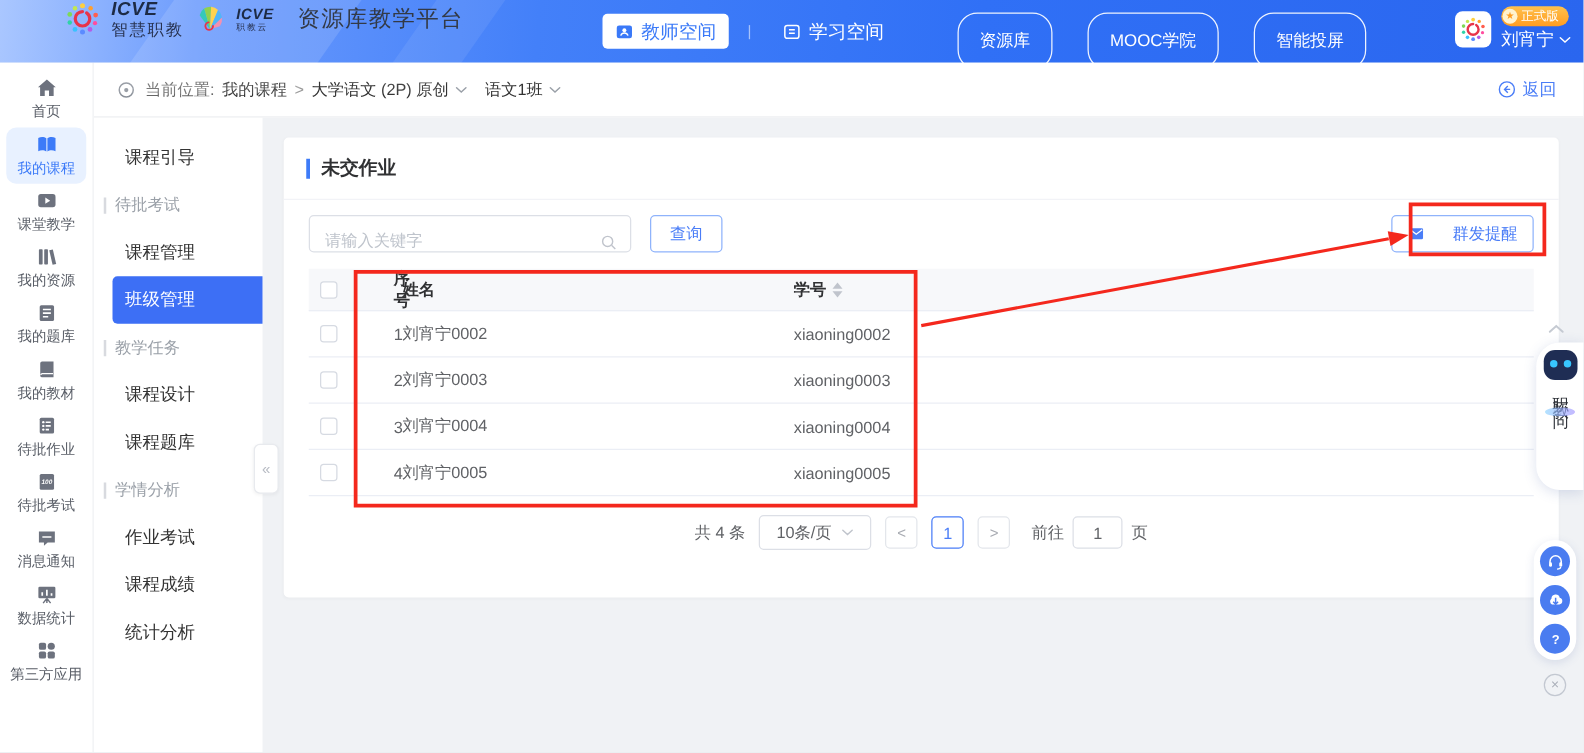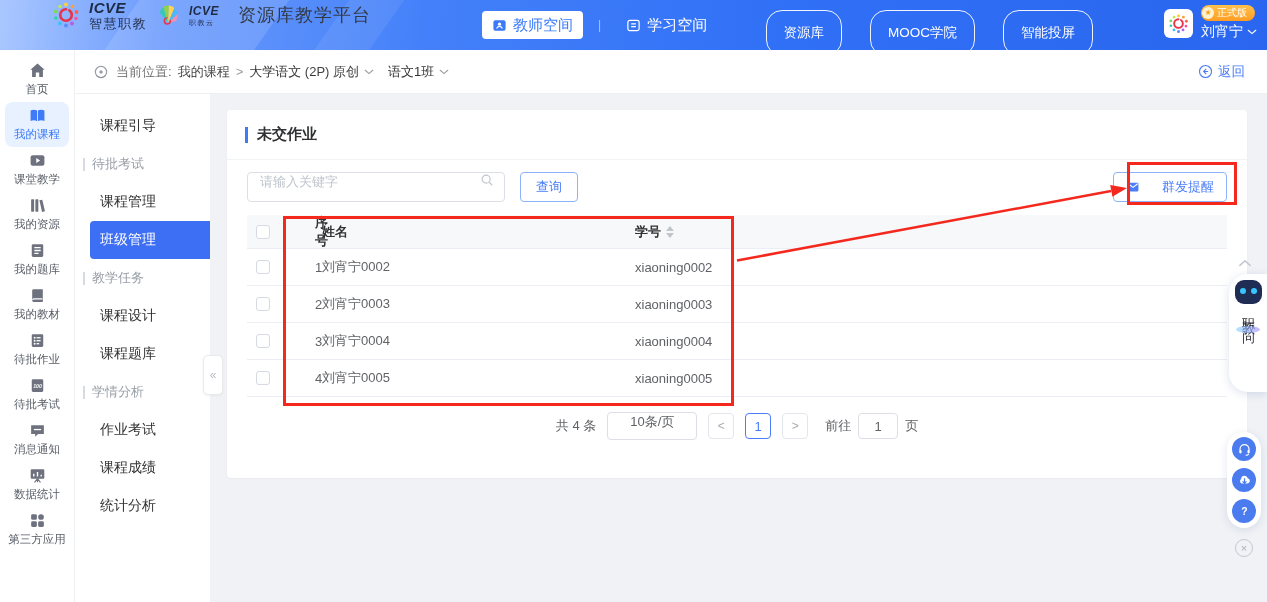--- a/index.html
+++ b/index.html
@@ -69,21 +69,21 @@
     box-shadow:0 1px 3px rgba(0,0,0,.05);cursor:pointer;}
 
   
   .content{position:absolute;left:210px;top:94px;right:0;bottom:0;background:#f0f2f5;}
   .card{position:absolute;left:17px;top:16px;width:1020px;height:368px;background:#fff;border-radius:4px;
     box-shadow:0 1px 3px rgba(0,0,0,.03);}
   .card-title-row{height:50px;border-bottom:1px solid #f2f3f7;display:flex;align-items:center;padding-left:18px;}
   .title-bar{width:3px;height:16px;background:#3d7bf8;margin-right:9px;}
   .card-title{font-size:15px;color:#303133;font-weight:bold;}
   .controls{position:absolute;left:20px;right:20px;top:61px;height:32px;display:flex;align-items:center;}
-  .search-box{width:258px;height:30px;border:1px solid #dcdfe6;border-radius:4px;display:flex;align-items:flex-start;padding:0 10px;background:#fff;}
+  .search-box{width:258px;height:30px;border:1px solid #dcdfe6;border-radius:4px;display:flex;align-items:flex-end;padding:0 10px;background:#fff;}
   .search-box input{border:none;outline:none;flex:1;font-size:13px;color:#333;font-family:inherit;background:transparent;}
   .search-box input::placeholder{color:#bfc4cc;}
   .search-box svg{width:14px;height:14px;color:#c0c4cc;}
   .query-btn{margin-left:15px;width:58px;height:30px;border:1px solid #8fb3fb;color:#4a7df7;background:#fff;border-radius:4px;
     font-size:13px;cursor:pointer;font-family:inherit;}
   .notify-btn{margin-left:auto;height:30px;padding:0 12px;border:1px solid #8fb3fb;color:#4a7df7;background:#fff;border-radius:4px;
     font-size:13px;display:flex;align-items:center;gap:22px;cursor:pointer;font-family:inherit;}
   .notify-btn svg{width:14px;height:14px;}
 
   .tablewrap{position:absolute;left:20px;right:20px;top:105px;}
@@ -95,21 +95,21 @@
   .col-name{width:313px;}
   .col-id{flex:1;display:flex;align-items:center;}
   .checkbox{width:14px;height:14px;border:1px solid #d6dae2;border-radius:3px;background:#fff;display:inline-block;cursor:pointer;}
   .sort{display:inline-flex;flex-direction:column;gap:2px;margin-left:5px;cursor:pointer;}
   .sort i{display:block;width:0;height:0;border-left:4px solid transparent;border-right:4px solid transparent;}
   .sort .up{border-bottom:5px solid #c0c4cc;} .sort .dn{border-top:5px solid #c0c4cc;}
 
   .pagination{position:absolute;left:0;right:0;top:302px;display:flex;align-items:center;justify-content:center;
     gap:11px;font-size:13px;color:#606266;}
   .pg-select{width:90px;height:28px;border:1px solid #dcdfe6;border-radius:4px;display:flex;align-items:center;
-    justify-content:center;gap:8px;color:#606266;cursor:pointer;background:#fff;flex-direction:column;}
+    justify-content:center;gap:8px;color:#606266;cursor:pointer;background:#fff;}
   .pg-select svg{width:10px;height:6px;color:#c0c4cc;}
   .pg-btn{width:26px;height:26px;border:1px solid #e3e6eb;border-radius:4px;background:#fff;color:#a8abb2;font-size:12px;
     display:flex;align-items:center;justify-content:center;cursor:pointer;font-family:inherit;}
   .pg-page{width:26px;height:26px;border:1px solid #4a7df7;border-radius:4px;background:#fff;color:#4a7df7;font-size:13px;
     display:flex;align-items:center;justify-content:center;cursor:pointer;}
   .pg-goto{display:flex;align-items:center;gap:7px;margin-left:6px;}
   .pg-goto input{width:40px;height:26px;border:1px solid #dcdfe6;border-radius:4px;text-align:center;font-size:13px;
     color:#606266;outline:none;font-family:inherit;}
 
   

